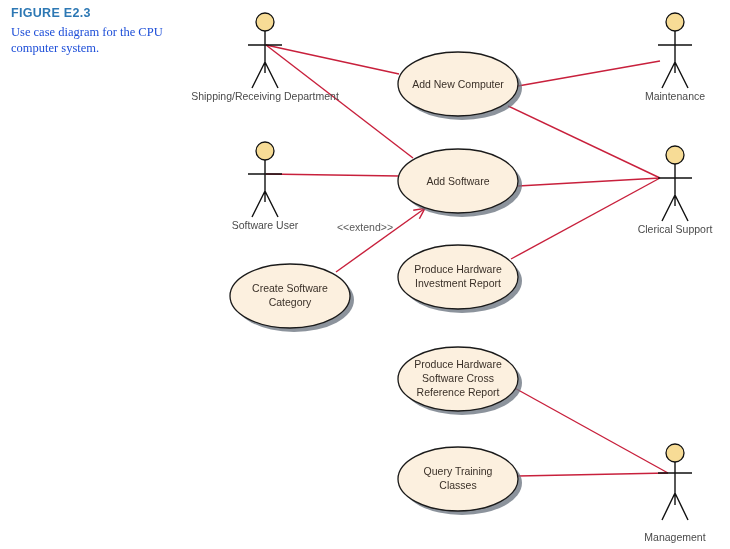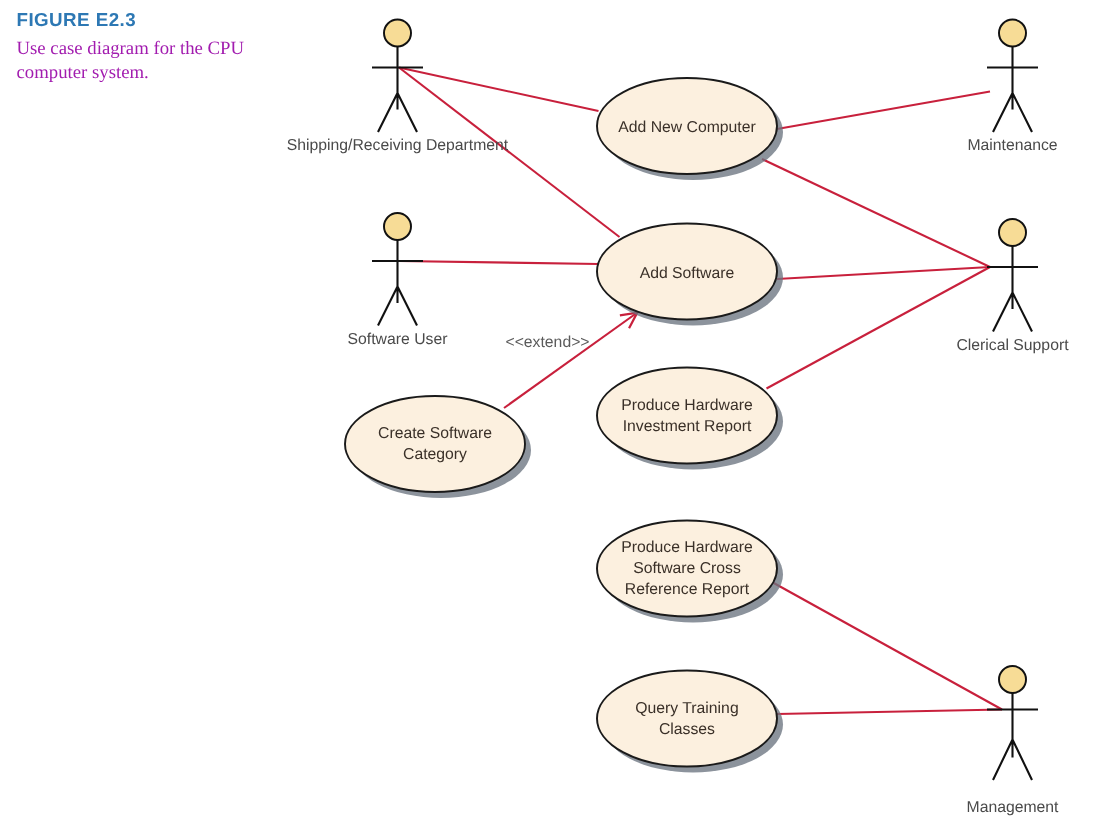--- a/index.html
+++ b/index.html
@@ -28,21 +28,21 @@
     font-size: 12.5px;
     letter-spacing: 0.3px;
     color: #2d78b4;
     margin: 0 0 5px 0;
     line-height: 14px;
   }
   #fig-desc {
     font-family: "Liberation Serif", serif;
     font-size: 12.5px;
     line-height: 15.5px;
-    color: #a21caf;
+    color: #1d4ed8;
     margin: 0;
   }
   
   #diagram {
     position: absolute;
     left: 0;
     top: 0;
   }
   .uc-label {
     font-family: "Liberation Sans", sans-serif;

